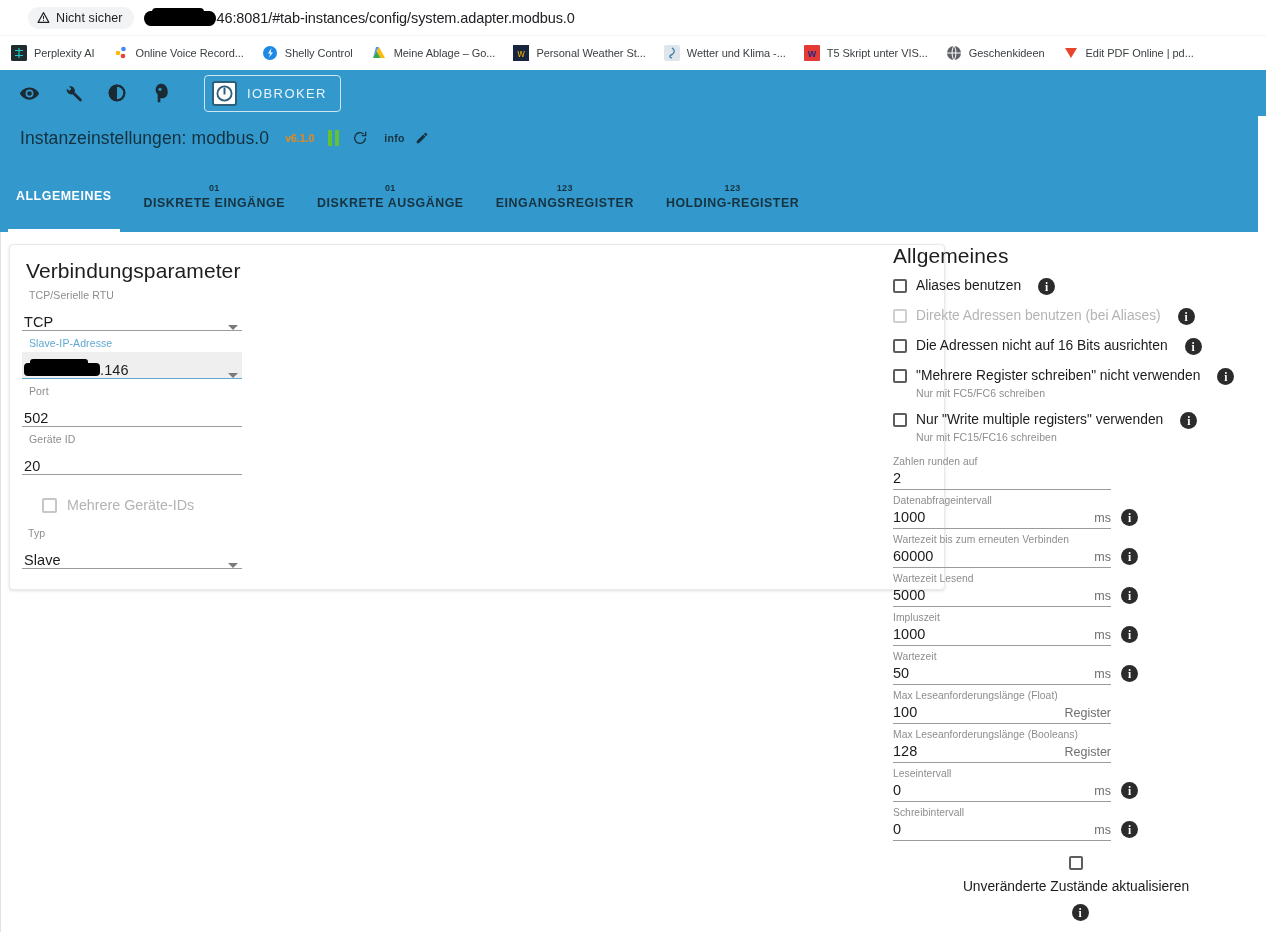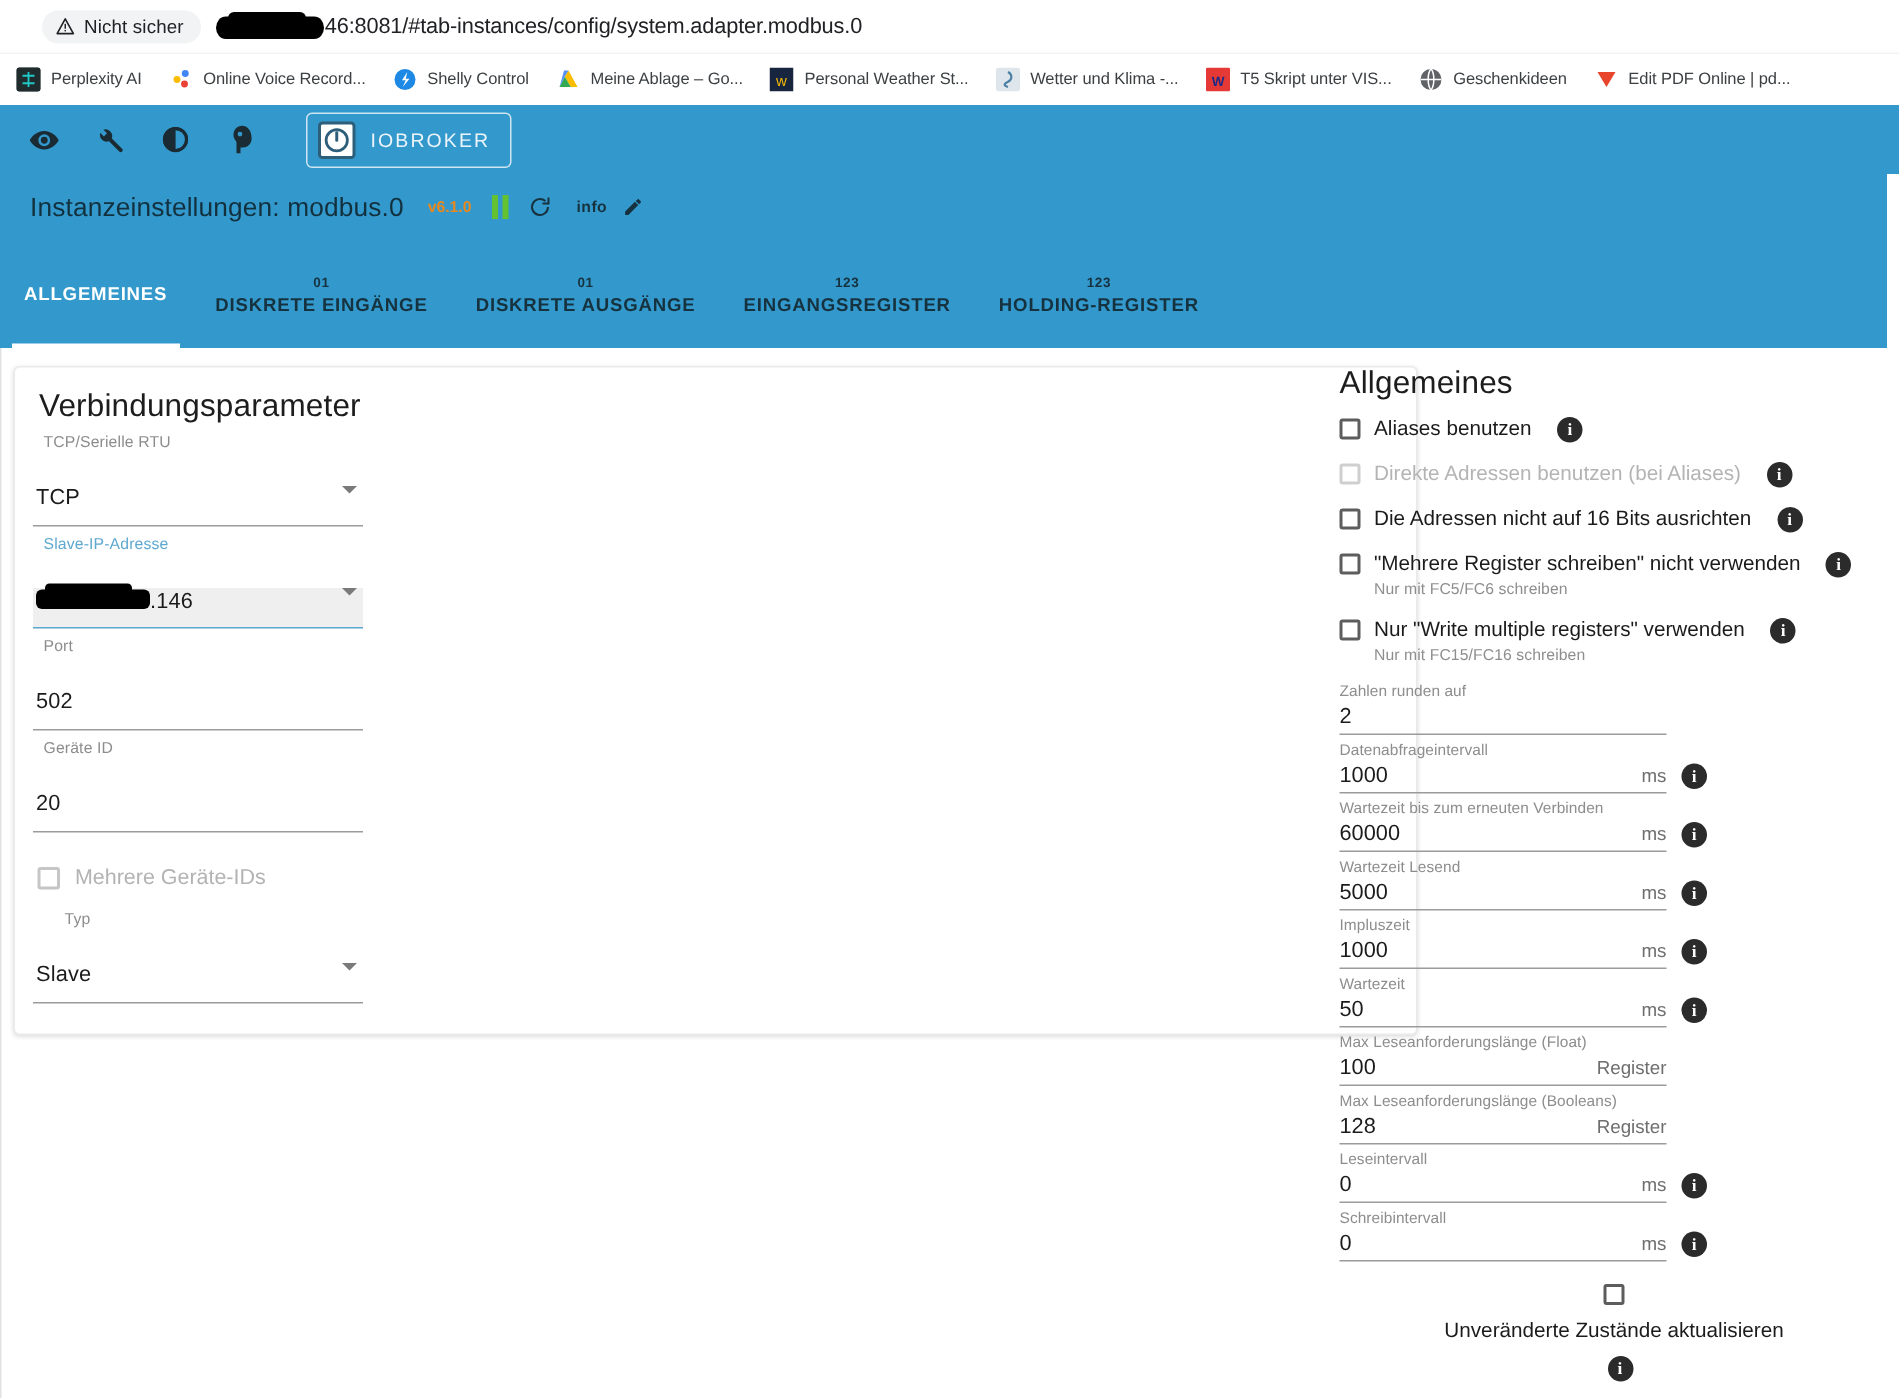--- a/index.html
+++ b/index.html
@@ -212,25 +212,24 @@
   }
 
   .field { width: 220px; margin-top: 6px; position: relative; }
   .field-label {
     font-size: 10.5px; color: #8d8d8d;
     margin-left: 7px; letter-spacing: .1px;
     display: block; height: 15px;
   }
   .field-label.focused { color: #5fa8d0; }
   .field-ctl {
-    display: flex; align-items: flex-start;
+    display: flex; align-items: flex-end;
     border-bottom: 1px solid #9b9b9b;
     height: 27px;
     padding: 0 4px 0 2px;
-    margin-top: 20px;
   }
   .field-ctl.focused {
     background: #efefef;
     border-bottom: 1px solid #5fa8d0;
   }
   .field-val {
     font-size: 14.5px; color: #1b1b1b;
     flex: 1; letter-spacing: .1px;
   }
   .caret-down {
@@ -250,21 +249,21 @@
   }
   .ip-redaction::before {
     content: "";
     position: absolute;
     left: 6px; top: -4px;
     width: 58px; height: 7px;
     background: #000; border-radius: 3px;
   }
   .chk-row {
     display: flex; align-items: center; gap: 10px;
-    margin-top: 22px; margin-left: 3px;
+    margin-top: 22px; margin-left: 20px;
   }
   .chk {
     width: 15px; height: 15px;
     border: 2px solid #5d5d5d;
     border-radius: 2px;
     flex: 0 0 15px;
   }
   .chk.disabled { border-color: #c6c6c6; }
   .chk-label { font-size: 14.3px; color: #1b1b1b; }
   .chk-label.disabled { color: #b3b3b3; }
@@ -541,21 +540,21 @@
             <span class="field-val">20</span>
           </div>
         </div>
 
         <div class="chk-row">
           <span class="chk disabled"></span>
           <span class="chk-label disabled">Mehrere Geräte-IDs</span>
         </div>
 
         <div class="field" style="margin-top:14px">
-          <span class="field-label" style="margin-left:21px">Typ</span>
+          <span class="field-label" style="margin-left:6px">Typ</span>
           <div class="field-ctl">
             <span class="field-val">Slave</span>
             <span class="caret-down"></span>
           </div>
         </div>
       </div>
     </div>
 
     <div class="right-pane">
       <div class="pane-title">Allgemeines</div>

